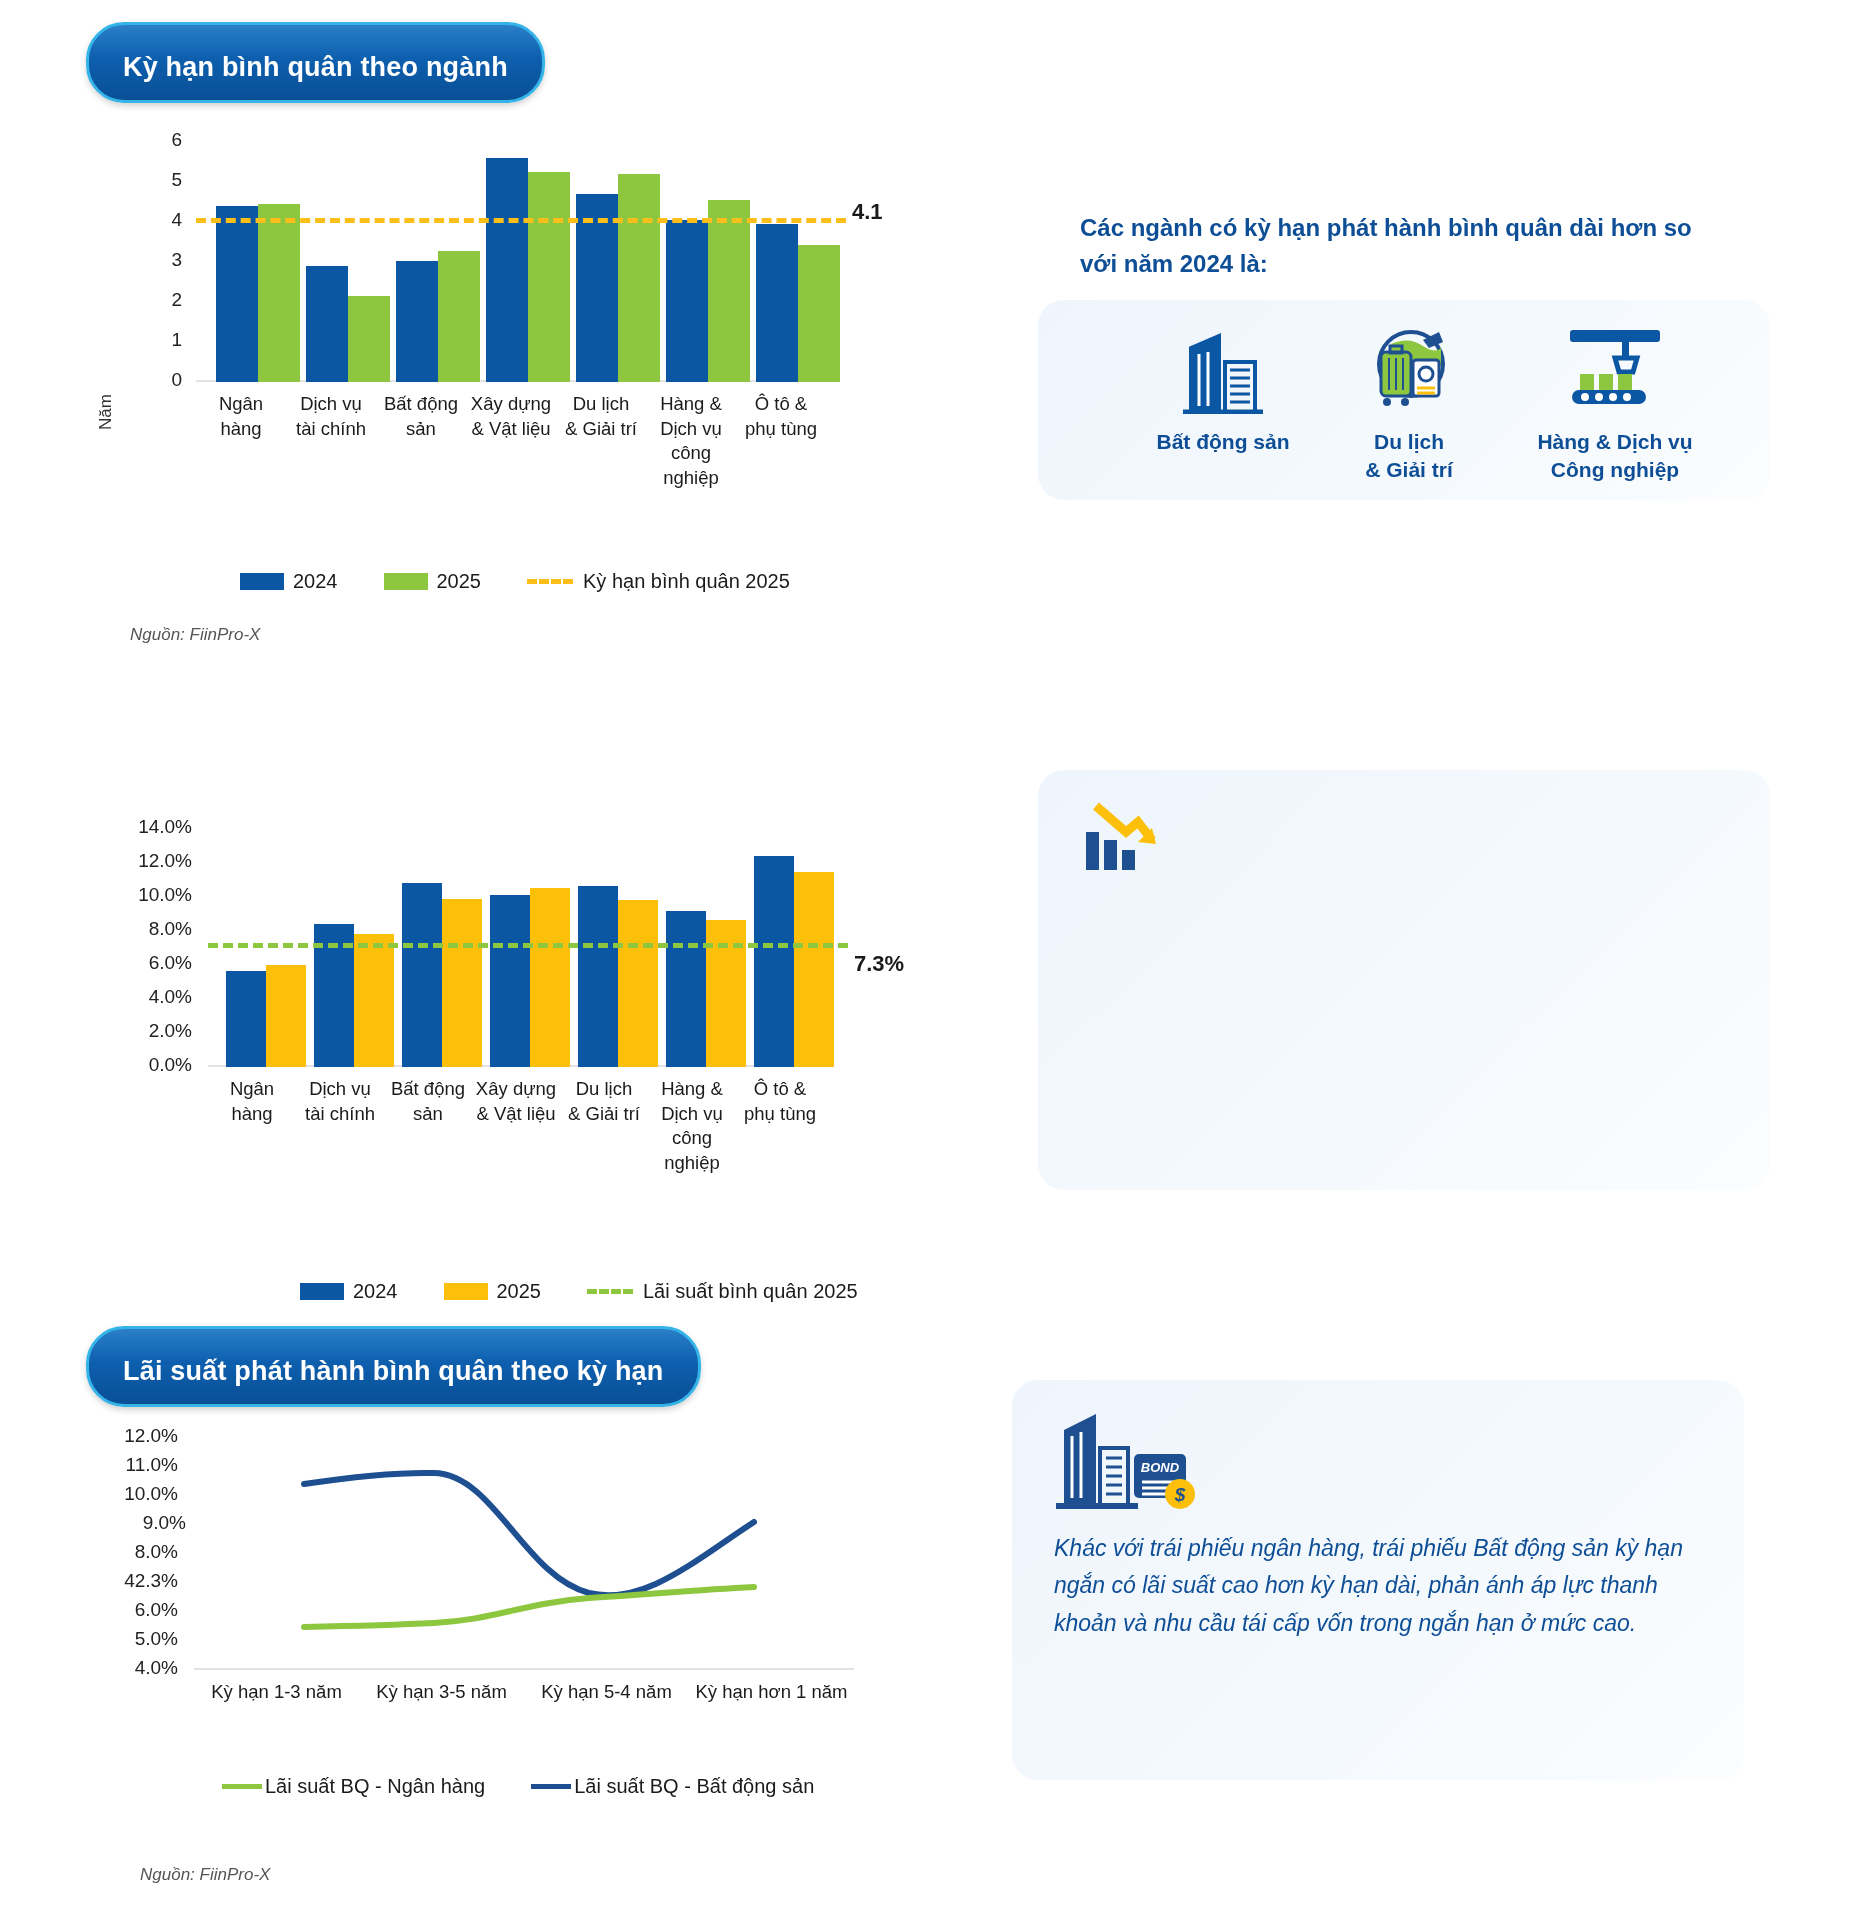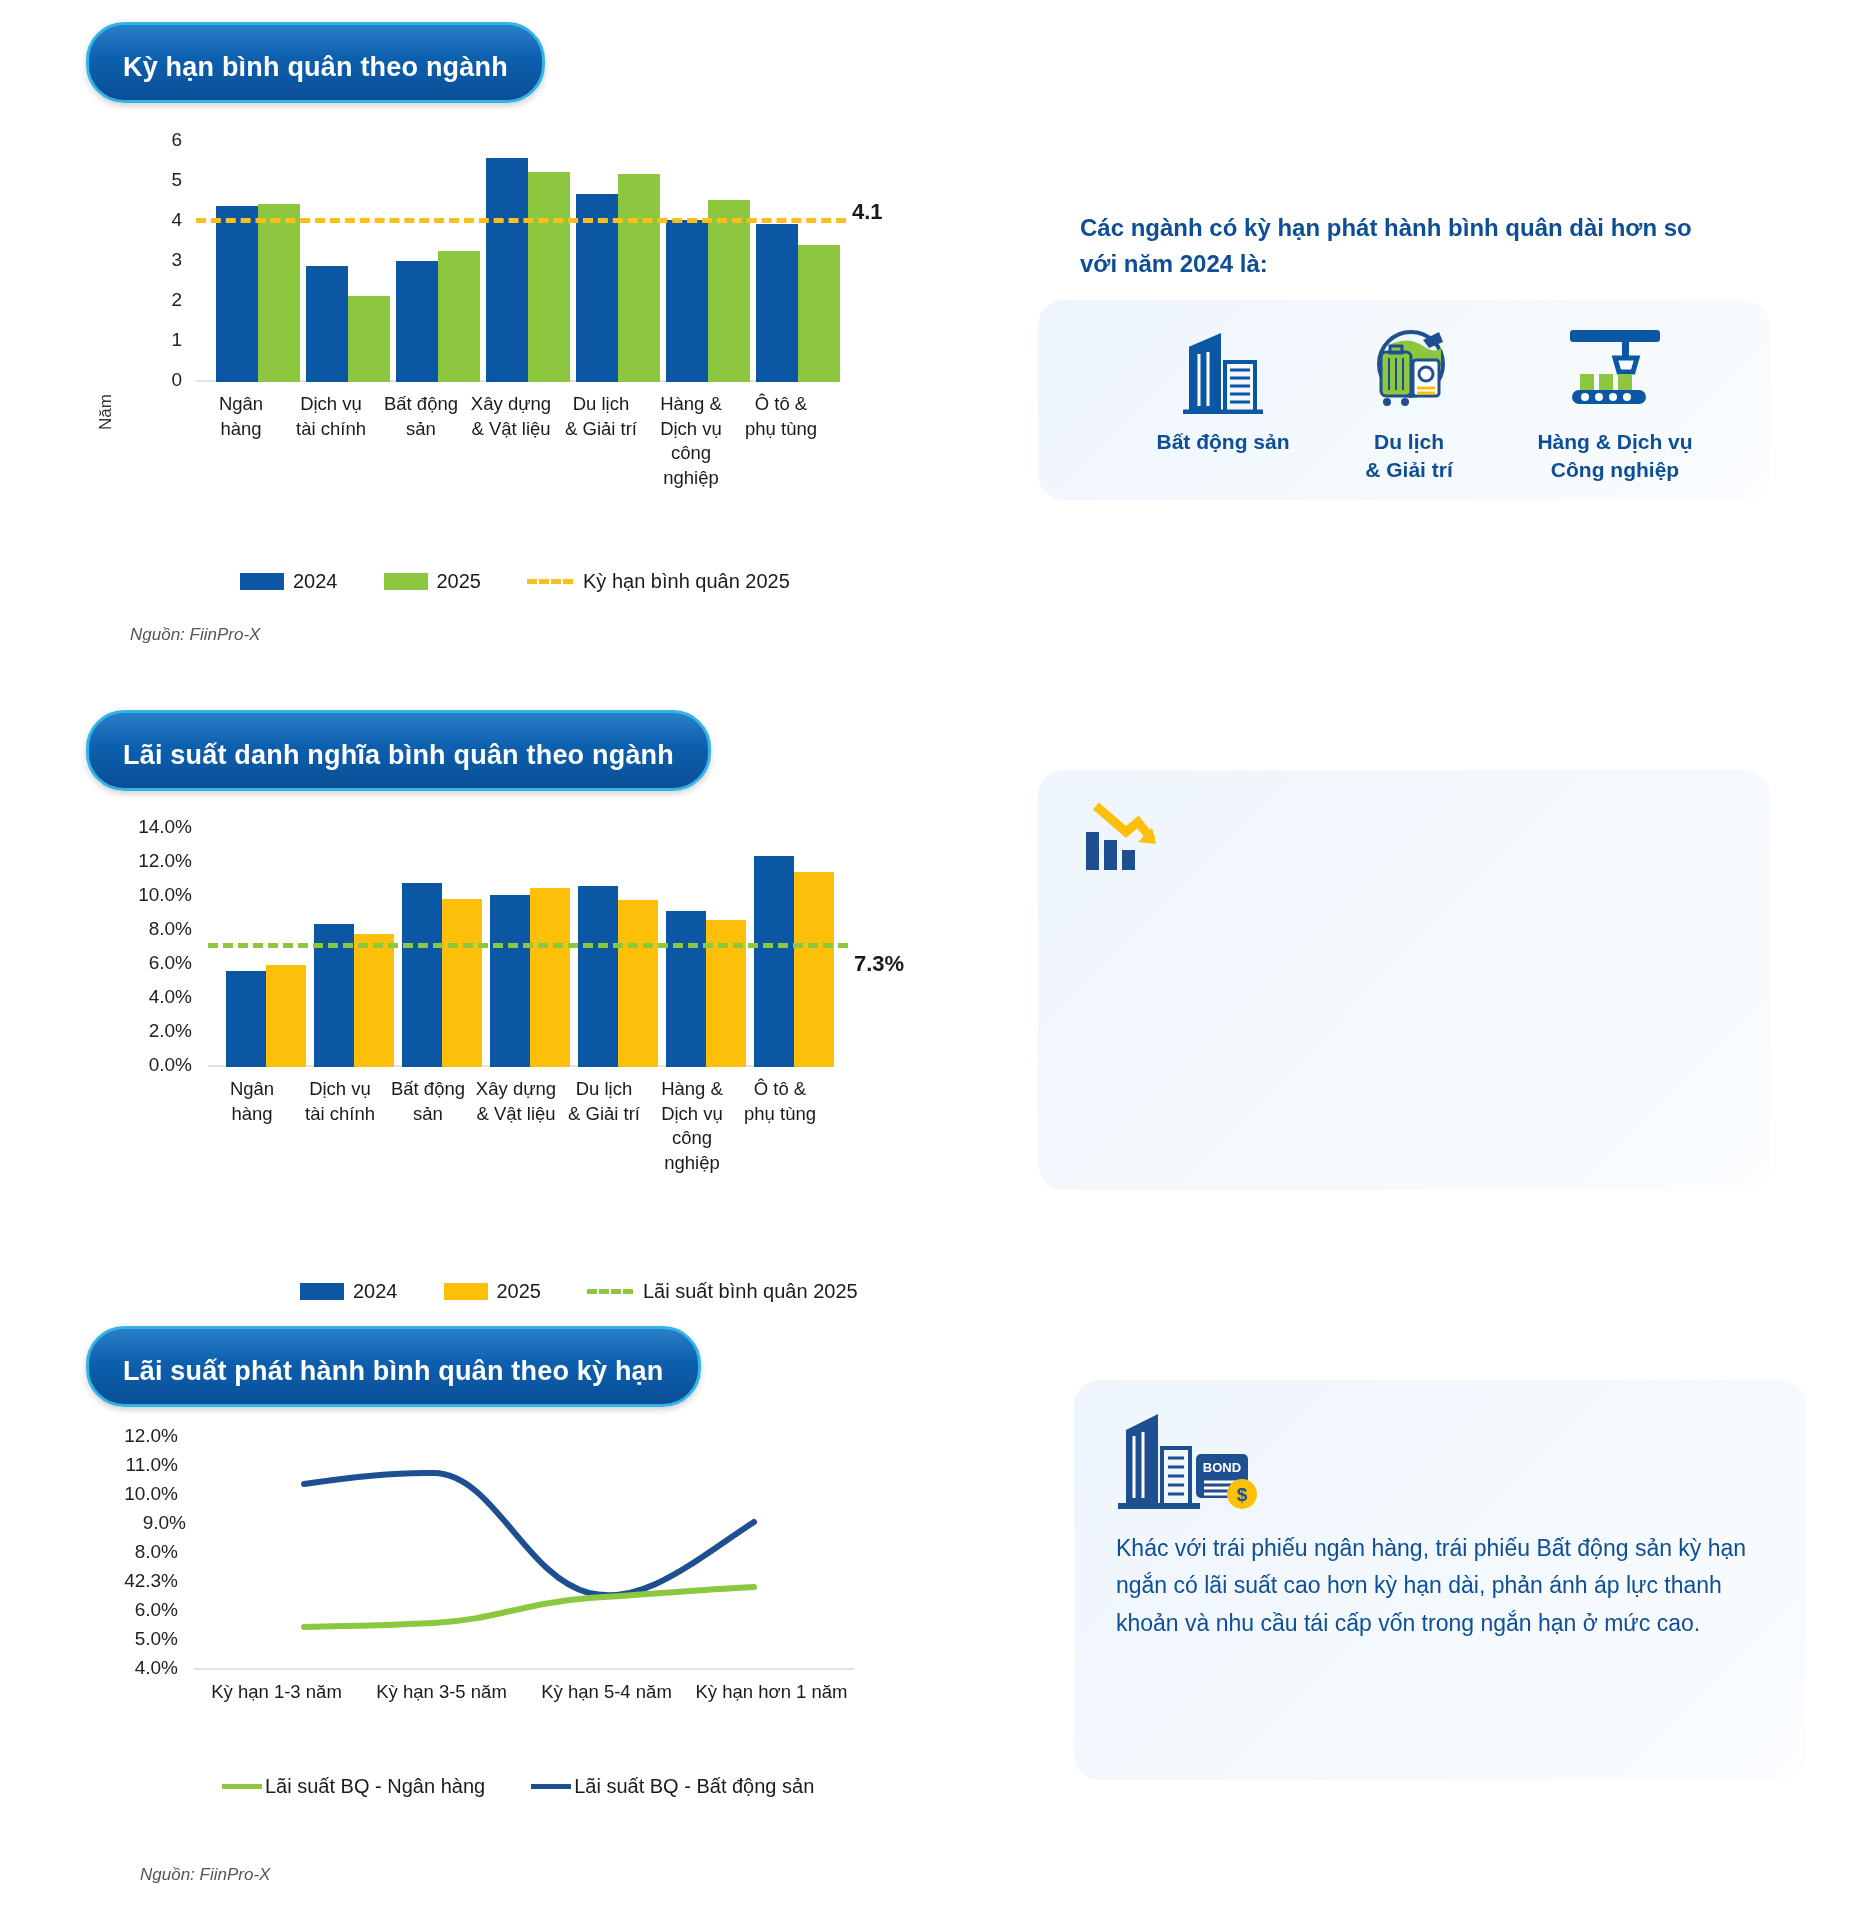--- a/index.html
+++ b/index.html
@@ -263,21 +263,20 @@
           <circle cx="67" cy="75" r="4" fill="#ffffff"></circle>
       </svg>
       <div class="cap" style="white-space: pre-line;">Hàng &amp; Dịch vụ
 Công nghiệp</div>
     </div>
   </div>
 </div>
 
 <div class="section sec2">
 
-  <div class="pill" style="left:86px; top:50px;">Lãi suất danh nghĩa bình quân theo ngành</div>
 
   <div class="chart-wrap" style="left:86px; top:165px; width:760px; height:300px;">
 
     <div class="ytick" style="top:240px; width:92px; left:14px;">0.0%</div>
     <div class="ytick" style="top:206px; width:92px; left:14px;">2.0%</div>
     <div class="ytick" style="top:172px; width:92px; left:14px;">4.0%</div>
     <div class="ytick" style="top:138px; width:92px; left:14px;">6.0%</div>
     <div class="ytick" style="top:104px; width:92px; left:14px;">8.0%</div>
     <div class="ytick" style="top:70px;  width:92px; left:14px;">10.0%</div>
     <div class="ytick" style="top:36px;  width:92px; left:14px;">12.0%</div>
@@ -401,21 +400,21 @@
       <span class="lg-label">Lãi suất BQ - Ngân hàng</span>
     </div>
     <div class="lg-item">
       <span class="sw-line blue"></span>
       <span class="lg-label">Lãi suất BQ - Bất động sản</span>
     </div>
   </div>
 
   <div class="source" style="left:140px; top:585px;">Nguồn: FiinPro-X</div>
 
-  <div class="card" style="left:1074px; top:100px; width:732px; height:400px;">
+  <div class="card" style="left:1012px; top:100px; width:732px; height:400px;font-style:italic;">
     <svg width="150" height="110" viewBox="0 0 150 110" style="position:absolute;left:42px;top:22px;">
       <path d="M10 104 V28 L42 12 V104 Z" fill="#1d4f91"></path>
       <path d="M18 34 V96 M27 30 V96" stroke="#ffffff" stroke-width="3"></path>
       <rect x="46" y="46" width="28" height="58" fill="none" stroke="#1d4f91" stroke-width="4"></rect>
       <path d="M52 56 h16 M52 65 h16 M52 74 h16 M52 83 h16 M52 92 h16" stroke="#1d4f91" stroke-width="3"></path>
       <path d="M2 104 h82" stroke="#1d4f91" stroke-width="6"></path>
       <rect x="80" y="52" width="52" height="44" rx="5" fill="#1d4f91"></rect>
       <text x="106" y="70" font-family="Liberation Sans, sans-serif" font-size="13" font-weight="bold" fill="#ffffff" text-anchor="middle">BOND</text>
       <path d="M88 80 h36 M88 86 h36 M88 92 h36" stroke="#ffffff" stroke-width="3"></path>
       <circle cx="126" cy="92" r="15" fill="#fcc00a"></circle>

